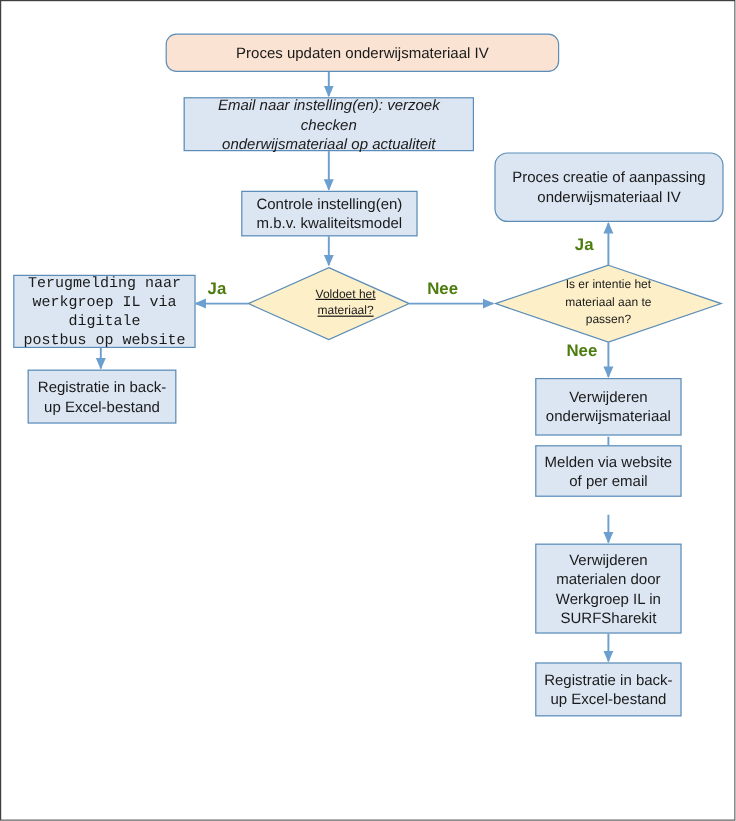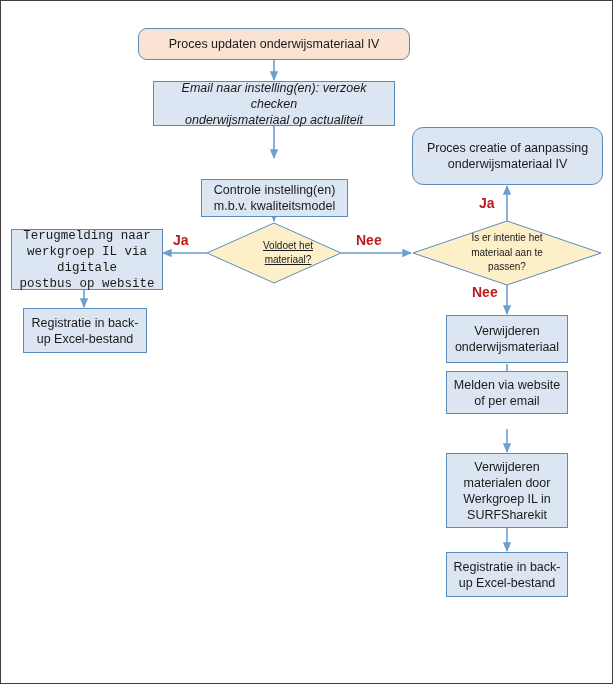--- a/index.html
+++ b/index.html
@@ -60,21 +60,21 @@
     border: none;
     font-size: 10px;
     line-height: 1.45;
     color: #1a1a1a;
     pointer-events: none;
   }
   .edge-label {
     position: absolute;
     font-size: 14px;
     font-weight: bold;
-    color: #b91c1c;
+    color: #4d7c0f;
     white-space: nowrap;
   }
   #caption {
     position: absolute;
     left: 0;
     width: 613px;
     text-align: center;
     font-size: 13.5px;
     font-weight: bold;
     color: #111111;
@@ -112,26 +112,26 @@
 
     <line x1="506" y1="284" x2="506" y2="313" stroke="#6a9fd0" stroke-width="1.6" marker-end="url(#arrow)"></line>
 
     <line x1="506" y1="363" x2="506" y2="384" stroke="#6a9fd0" stroke-width="1.6" marker-end="url(#arrow)"></line>
 
     <line x1="506" y1="428" x2="506" y2="451" stroke="#6a9fd0" stroke-width="1.6" marker-end="url(#arrow)"></line>
 
     <line x1="506" y1="527" x2="506" y2="550" stroke="#6a9fd0" stroke-width="1.6" marker-end="url(#arrow)"></line>
   </svg>
 
-  <div class="node terminator" style="left:137px; top:27px; width:272px; height:32px;">Proces updaten onderwijsmateriaal IV</div>
+  <div class="node terminator" style="left:137px; top:27px; width:328px; height:32px;">Proces updaten onderwijsmateriaal IV</div>
 
   <div class="node process" style="left:152px; top:80px; width:242px; height:45px;font-style:italic;">Email naar instelling(en): verzoek checken
 onderwijsmateriaal op actualiteit</div>
 
-  <div class="node process" style="left:200px; top:158px; width:147px; height:38px;margin-top:20px;">Controle instelling(en)
+  <div class="node process" style="left:200px; top:158px; width:147px; height:38px;">Controle instelling(en)
 m.b.v. kwaliteitsmodel</div>
 
   <div class="node decision-label" style="left:232px; top:234px; width:110px; height:36px;text-decoration:underline;">Voldoet het
 materiaal?</div>
 
   <div class="node process" style="left:10px; top:228px; width:152px; height:61px;font-family:Liberation Mono, monospace;">Terugmelding naar
 werkgroep IL via digitale
 postbus op website</div>
 
   <div class="node process" style="left:22px; top:307px; width:124px; height:45px;">Registratie in back-

